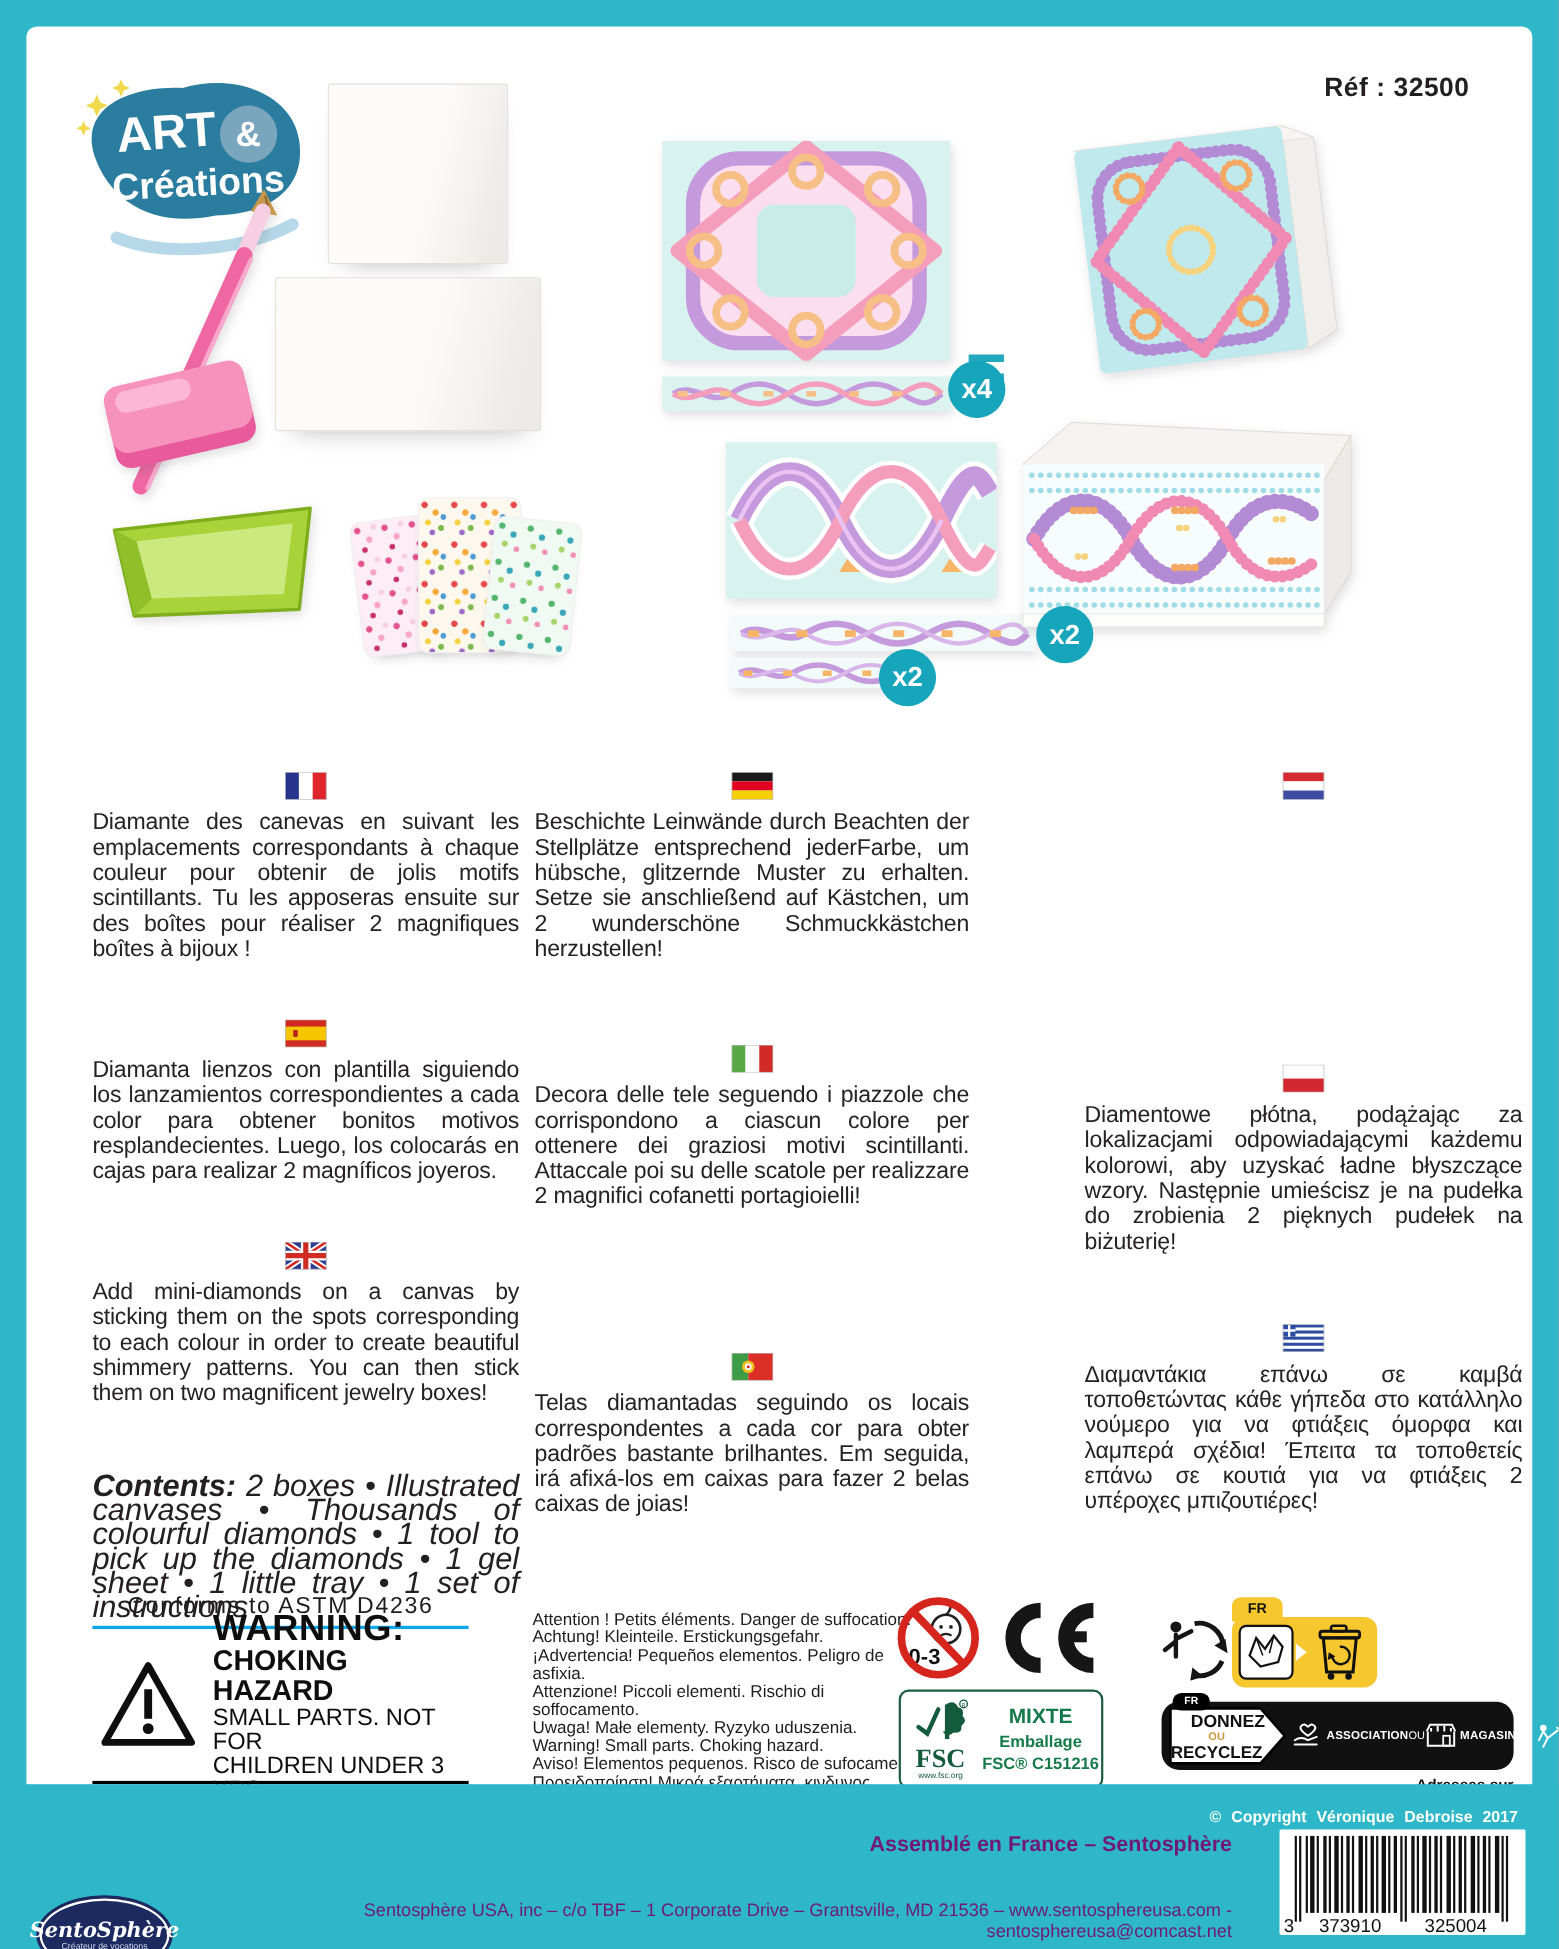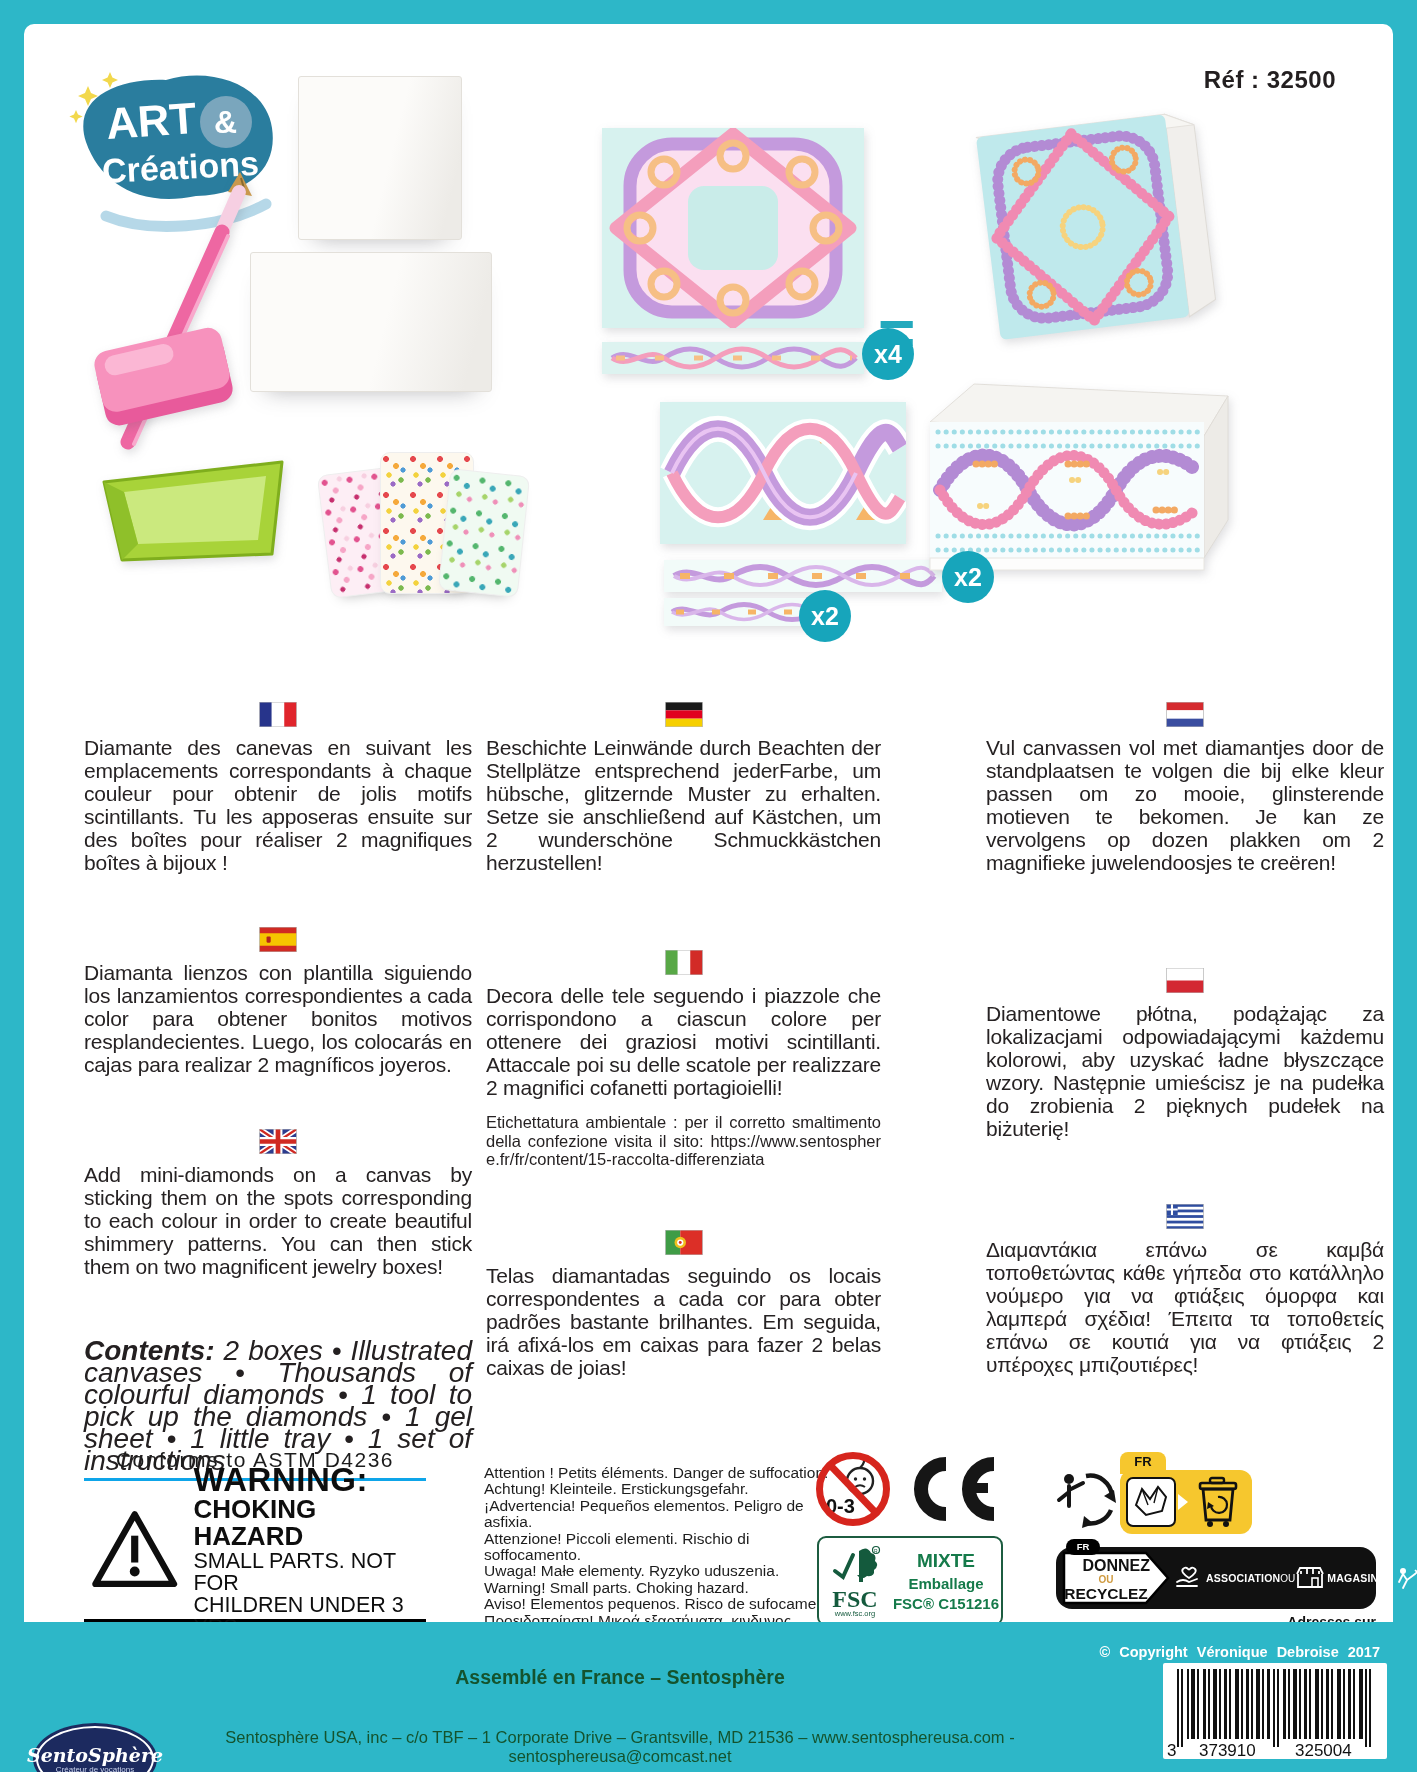--- a/index.html
+++ b/index.html
@@ -70,21 +70,21 @@
   .opt-or{font-size:10px;font-weight:400;color:#fff}
   .adresses{position:absolute;left:1137px;top:1590px;width:215px;text-align:right;font-size:14px;
             font-weight:800;color:#111}
   
   .tealbar{position:absolute;left:0;top:1622px;width:1417px;height:150px;background:#2db7c8;z-index:2}
   .oval{position:absolute;left:36px;top:1726px;width:114px;height:62px;border-radius:50%;background:#1c2a5f;
         border:2px solid #fff;box-shadow:0 0 0 3px #1c2a5f;z-index:3;display:flex;flex-direction:column;
         align-items:center;justify-content:center}
   .oval .name{font-family:"DejaVu Serif",serif;font-style:italic;font-weight:bold;font-size:19px;color:#fff;line-height:20px}
   .oval .sub{font-size:8px;color:#cdd6ef}
-  .fline{position:absolute;left:120px;width:1000px;text-align:center;color:#14532d;z-index:3}
+  .fline{position:absolute;left:120px;width:1000px;text-align:right;color:#701a75;z-index:3}
   .f1{top:1666px;font-size:19.5px;font-weight:800}
   .f2{top:1697px;font-size:17.5px;font-weight:800}
   .f3{top:1728px;font-size:16.5px;font-weight:400}
   .copyright{position:absolute;left:1080px;top:1644px;width:300px;text-align:right;color:#fff;
              font-size:14.5px;font-weight:600;word-spacing:5px;z-index:3}
   .barcode{position:absolute;left:1163px;top:1663px;z-index:3}
 </style>
 </head>
 <body>
 
@@ -294,21 +294,20 @@
     </div>
 
     <div class="lang" style="left:462px;top:926px;width:395px">
       <svg class="flag" viewBox="0 0 36 24">
         <rect width="12" height="24" fill="#58a846"></rect>
           <rect x="12" width="12" height="24" fill="#fff"></rect>
         <rect x="24" width="12" height="24" fill="#d22b27"></rect>
           <rect width="36" height="24" fill="none" stroke="#bbb" stroke-width="1"></rect>
       </svg>
       <p class="para">Decora delle tele seguendo i piazzole che corrispondono a ciascun colore per ottenere dei graziosi motivi scintillanti. Attaccale poi su delle scatole per realizzare 2 magnifici cofanetti portagioielli!</p>
-      <p class="small-note">Etichettatura ambientale : per il corretto smaltimento della confezione visita il sito: https://www.sentosphere.fr/fr/content/15-raccolta-differenziata</p>
     </div>
 
     <div class="lang" style="left:462px;top:1206px;width:395px">
       <svg class="flag" viewBox="0 0 36 24">
         <rect width="14.4" height="24" fill="#3f9c46"></rect>
           <rect x="14.4" width="21.6" height="24" fill="#dc2f27"></rect>
         <circle cx="14.4" cy="12" r="5.5" fill="#f0c01d"></circle>
           <circle cx="14.4" cy="12" r="3" fill="#fff"></circle>
         <circle cx="14.4" cy="12" r="1.4" fill="#dc2f27"></circle>
           <rect width="36" height="24" fill="none" stroke="#bbb" stroke-width="1"></rect>
@@ -316,21 +315,20 @@
       <p class="para">Telas diamantadas seguindo os locais correspondentes a cada cor para obter padrões bastante brilhantes. Em seguida, irá afixá-los em caixas para fazer 2 belas caixas de joias!</p>
     </div>
 
     <div class="lang" style="left:962px;top:678px;width:398px">
       <svg class="flag" viewBox="0 0 36 24">
         <rect width="36" height="8" fill="#d52a2f"></rect>
           <rect y="8" width="36" height="8" fill="#fff"></rect>
         <rect y="16" width="36" height="8" fill="#3a4da0"></rect>
           <rect width="36" height="24" fill="none" stroke="#bbb" stroke-width="1"></rect>
       </svg>
-      <p class="para">Vul canvassen vol met diamantjes door de standplaatsen te volgen die bij elke kleur passen om zo mooie, glinsterende motieven te bekomen. Je kan ze vervolgens op dozen plakken om 2 magnifieke juwelendoosjes te creëren!</p>
     </div>
 
     <div class="lang" style="left:962px;top:944px;width:398px">
       <svg class="flag" viewBox="0 0 36 24">
         <rect width="36" height="12" fill="#fff"></rect>
           <rect y="12" width="36" height="12" fill="#d32832"></rect>
         <rect width="36" height="24" fill="none" stroke="#bbb" stroke-width="1"></rect>
       </svg>
       <p class="para">Diamentowe płótna, podążając za lokalizacjami odpowiadającymi każdemu kolorowi, aby uzyskać ładne błyszczące wzory. Następnie umieścisz je na pudełka do zrobienia 2 pięknych pudełek na biżuterię!</p>
     </div>

